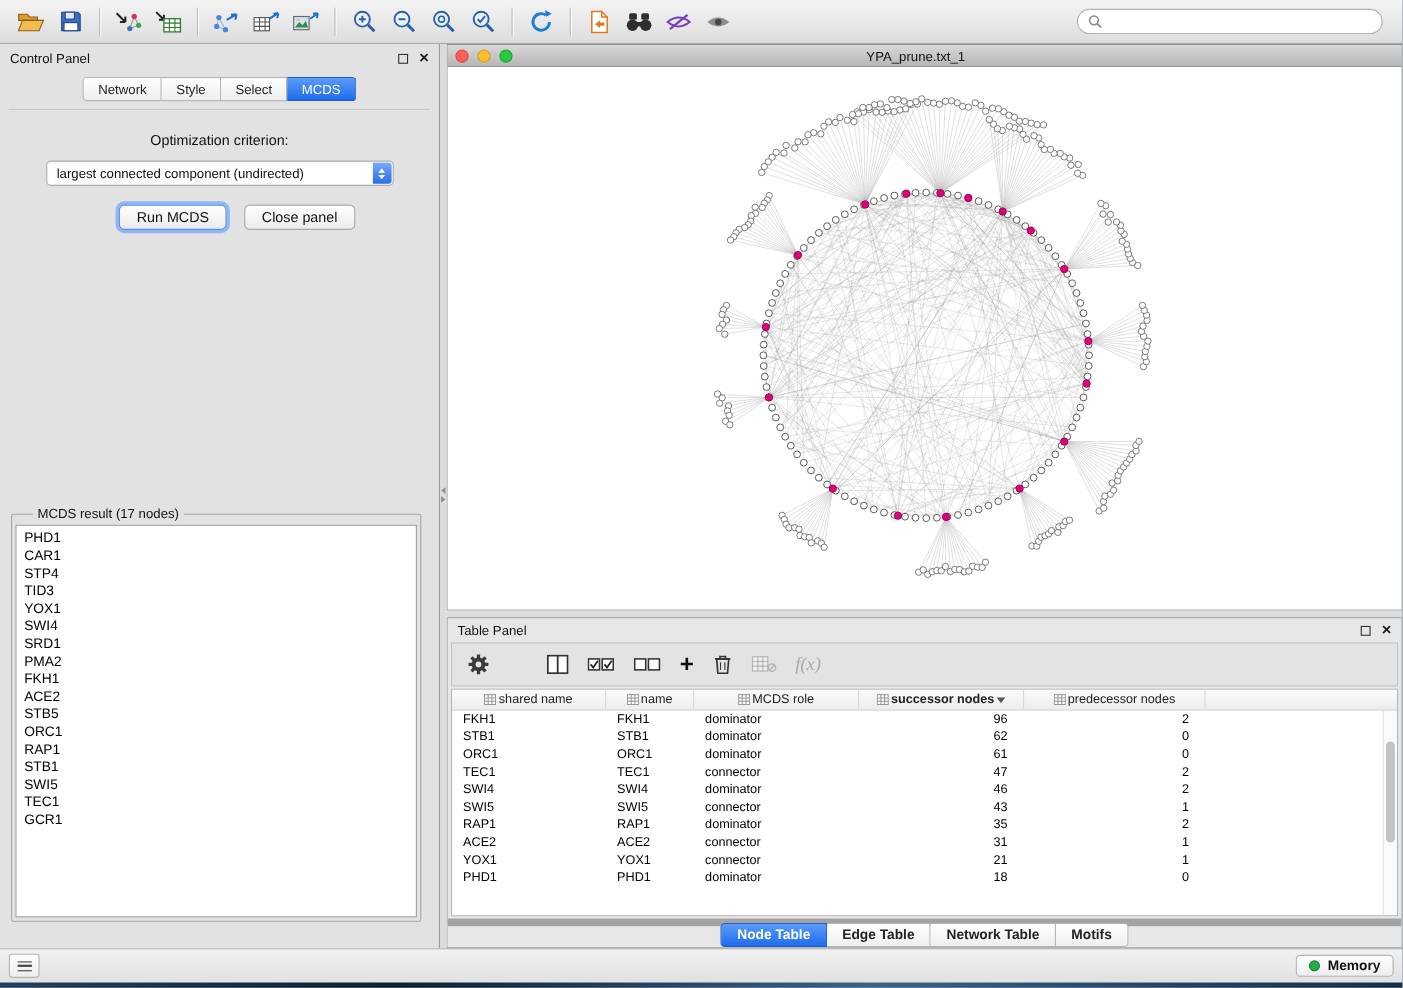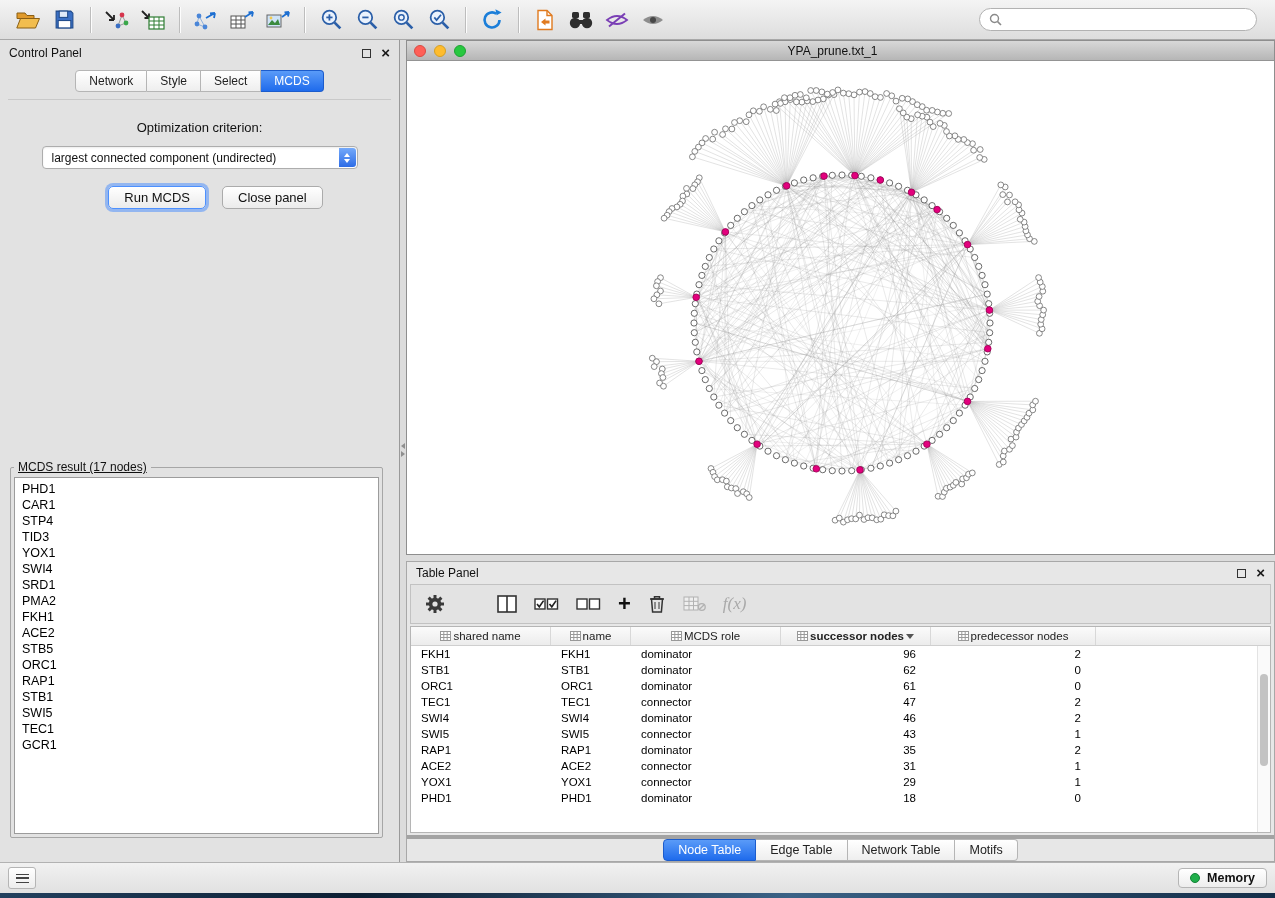--- a/index.html
+++ b/index.html
@@ -29,21 +29,21 @@
   .cp-tab.active{background:linear-gradient(#5a9bf8,#1f6bec);color:#fff;border-color:#1c5ccc;}
   .opt-label{text-align:center;font-size:13px;color:#111;margin-top:20px;}
   .combo{margin:11px auto 0 auto;width:316px;height:23px;background:#fff;border:1px solid #adadad;border-radius:4px;display:flex;align-items:center;font-size:12px;color:#111;padding-left:9px;position:relative;box-shadow:inset 0 1px 2px rgba(0,0,0,.08);}
   .combo-stepper{position:absolute;right:1px;top:1px;bottom:1px;width:17px;border-radius:0 3px 3px 0;background:linear-gradient(#74a9fa,#2d6ce6);display:flex;flex-direction:column;align-items:center;justify-content:center;gap:2px;}
   .tri-up{width:0;height:0;border-left:3.5px solid transparent;border-right:3.5px solid transparent;border-bottom:4px solid #fff;}
   .tri-down{width:0;height:0;border-left:3.5px solid transparent;border-right:3.5px solid transparent;border-top:4px solid #fff;}
   .btn-row{display:flex;justify-content:center;gap:16px;margin-top:17px;padding-left:32px;}
   .btn{font-size:13px;color:#111;padding:3px 15px;background:linear-gradient(#ffffff,#ebebeb);border:1px solid #ababab;border-radius:5px;}
   .btn.focused{border-color:#4d90fe;box-shadow:0 0 0 3px rgba(82,145,252,.55);}
   .result-box{position:absolute;left:10px;right:16px;top:420px;bottom:24px;border:1px solid #a6a6a6;border-radius:2px;padding:3px;}
-  .result-box legend{font-size:12px;color:#111;padding:0 4px;margin-left:0;text-decoration:underline;}
+  .result-box legend{font-size:12px;color:#111;padding:0 4px;margin-left:16px;}
   .result-list{width:100%;height:100%;background:#fff;border:1px solid #9c9c9c;overflow:hidden;padding:3px 7px;}
   .result-item{font-size:12.5px;color:#000;line-height:16px;}
 
   
   .vsplit{width:6px;background:#dcdcdc;position:relative;flex-shrink:0;}
   .vsplit-handle{position:absolute;left:0;top:49%;display:flex;flex-direction:column;gap:2px;align-items:center;width:6px;}
   .tri-l{width:0;height:0;border-top:3px solid transparent;border-bottom:3px solid transparent;border-right:4px solid #8f8f8f;}
   .tri-r{width:0;height:0;border-top:3px solid transparent;border-bottom:3px solid transparent;border-left:4px solid #8f8f8f;}
 
   
@@ -67,21 +67,21 @@
   .tp-table{flex:1;background:#fff;border:1px solid #b5b5b5;margin:2px 3px;display:flex;flex-direction:column;position:relative;overflow:hidden;min-height:0;}
   .thead{display:flex;background:linear-gradient(#fbfbfb,#ececec);border-bottom:1px solid #cfcfcf;height:19px;flex-shrink:0;}
   .th{display:flex;align-items:center;justify-content:center;gap:2px;font-size:11.5px;color:#222;border-right:1px solid #d8d8d8;flex-shrink:0;}
   .caret{width:0;height:0;border-left:4px solid transparent;border-right:4px solid transparent;border-top:5px solid #555;}
   .tbody{flex:1;overflow:hidden;position:relative;}
   .tr{display:flex;height:16px;align-items:center;}
   .td{font-size:11.5px;color:#000;padding:0 10px;flex-shrink:0;overflow:hidden;white-space:nowrap;}
   .td.num{text-align:right;padding-right:15px;}
   .vscroll{position:absolute;right:0;top:0;bottom:0;width:13px;background:#fafafa;border-left:1px solid #e3e3e3;}
   .vthumb{position:absolute;left:2px;right:2px;top:28px;height:92px;background:#c3c3c3;border-radius:5px;}
-  .tp-tabs{height:26px;display:flex;justify-content:center;align-items:flex-end;flex-shrink:0;background:#e7e7e7;border-top:4px solid #a3a3a3;}
+  .tp-tabs{height:26px;display:flex;justify-content:center;align-items:flex-end;flex-shrink:0;background:#e7e7e7;border-top:7px solid #a3a3a3;font-weight:bold;}
   .tp-tab{font-size:12.5px;padding:3px 14px;background:linear-gradient(#ffffff,#eeeeee);border:1px solid #b5b5b5;border-left:none;color:#222;}
   .tp-tab:first-child{border-left:1px solid #b5b5b5;border-radius:4px 0 0 4px;}
   .tp-tab:last-child{border-radius:0 4px 4px 0;}
   .tp-tab.active{background:linear-gradient(#5a9bf8,#1f6bec);color:#fff;border-color:#1c5ccc;}
 
   
   .statusbar{height:31px;background:linear-gradient(#f1f1f1,#e1e1e1);border-top:1px solid #b2b2b2;display:flex;align-items:center;padding:0 8px;flex-shrink:0;font-weight:bold;}
   .menu-btn{width:28px;height:22px;border:1px solid #b5b5b5;border-radius:3px;background:linear-gradient(#ffffff,#ededed);display:flex;align-items:center;justify-content:center;}
   .hamburger{width:13px;height:9px;border-top:1.6px solid #444;border-bottom:1.6px solid #444;position:relative;}
   .hamburger::after{content:"";position:absolute;left:0;right:0;top:2.7px;height:1.6px;background:#444;}
@@ -1329,21 +1329,21 @@
                 <div class="td" style="width: 140px;">ACE2</div>
                 <div class="td" style="width: 80px;">ACE2</div>
                 <div class="td" style="width: 150px;">connector</div>
                 <div class="td num" style="width: 150px;">31</div>
                 <div class="td num" style="width: 165px;">1</div>
               </div>
               <div class="tr">
                 <div class="td" style="width: 140px;">YOX1</div>
                 <div class="td" style="width: 80px;">YOX1</div>
                 <div class="td" style="width: 150px;">connector</div>
-                <div class="td num" style="width: 150px;">29</div>
+                <div class="td num" style="width: 150px;">21</div>
                 <div class="td num" style="width: 165px;">1</div>
               </div>
               <div class="tr">
                 <div class="td" style="width: 140px;">PHD1</div>
                 <div class="td" style="width: 80px;">PHD1</div>
                 <div class="td" style="width: 150px;">dominator</div>
                 <div class="td num" style="width: 150px;">18</div>
                 <div class="td num" style="width: 165px;">0</div>
               </div>
               <div class="vscroll">

